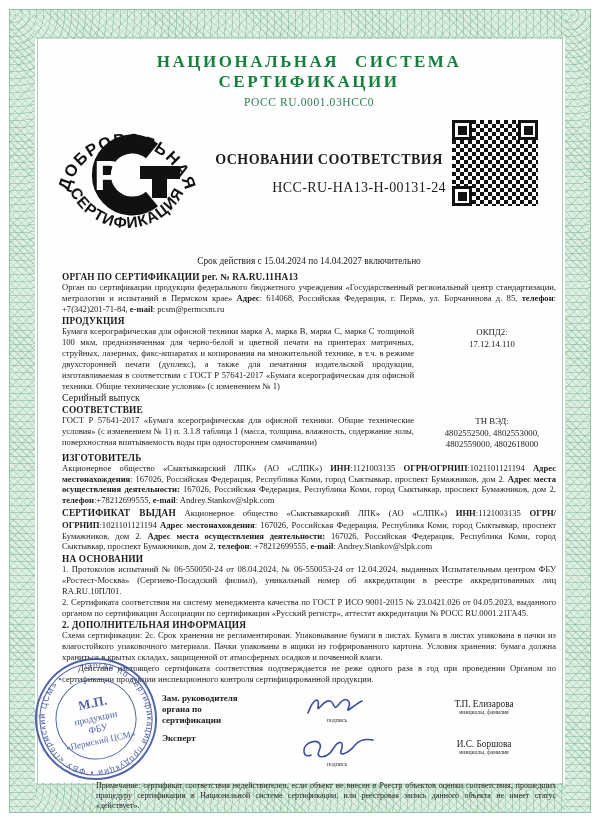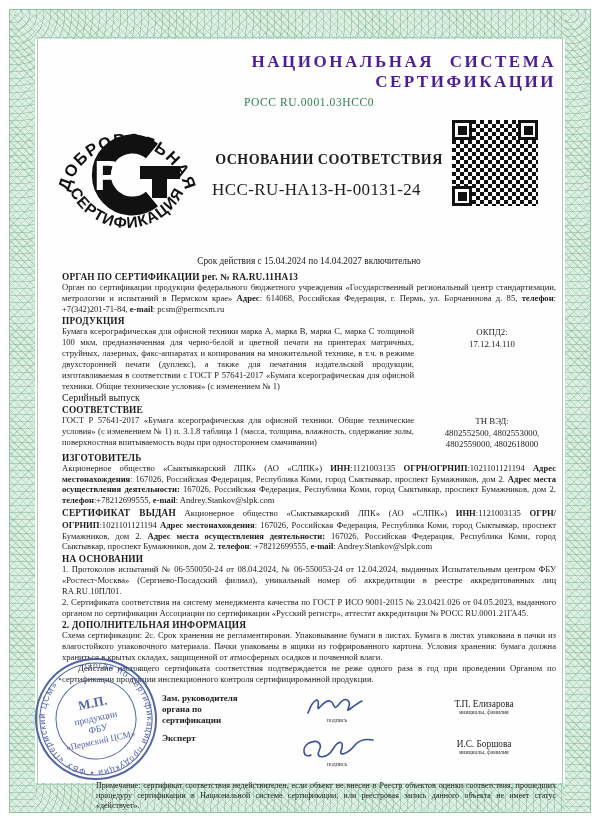--- a/index.html
+++ b/index.html
@@ -23,31 +23,31 @@
   .band.bottom{left:9px;right:9px;bottom:9px;height:30px;}
   .band.left{left:9px;top:9px;bottom:9px;width:26px;}
   .band.right{right:9px;top:9px;bottom:9px;width:26px;}
   .hairline-outer{position:absolute;inset:9px;border:1px solid #93c3a2;pointer-events:none;}
   .hairline-inner{position:absolute;inset:37px;border:1px solid #a9d0b5;pointer-events:none;}
   .inner-sheet{position:absolute;inset:39px;background:#fefefe;}
 
   
   .content{position:absolute;left:62px;right:44px;top:50px;bottom:42px;}
   .sys-title{
-    text-align:right;font-weight:bold;font-size:17px;letter-spacing:2.5px;word-spacing:9px;
-    color:#4c1d95;margin:2px 0 4px 0;
+    text-align:center;font-weight:bold;font-size:17px;letter-spacing:2.5px;word-spacing:9px;
+    color:#15803d;margin:2px 0 4px 0;
   }
   .sys-number{text-align:center;font-weight:normal;font-size:11.5px;color:#2f7d4e;letter-spacing:.6px;}
 
   .head-row{position:relative;height:142px;margin-top:4px;}
   .logo-wrap{position:absolute;left:-10px;top:-2px;width:150px;height:130px;}
   .doc-title{position:absolute;left:150px;right:110px;top:40px;text-align:center;
     font-weight:bold;font-size:14px;letter-spacing:.5px;}
-  .doc-number{position:absolute;left:150px;right:110px;top:68px;text-align:left;
-    font-size:17px;letter-spacing:.4px;}
+  .doc-number{position:absolute;left:150px;right:110px;top:68px;text-align:right;
+    font-size:14px;letter-spacing:.4px;}
   
   .qr{
     position:absolute;right:18px;top:8px;width:86px;height:86px;background:#fff;
     background-image:
       repeating-conic-gradient(#111 0% 25%, #fff 0% 50%),
       repeating-conic-gradient(from 45deg at 30% 60%, rgba(255,255,255,.95) 0% 25%, transparent 0% 50%);
     background-size:8px 8px, 22px 22px;
     outline:3px solid #fff;
   }
   .finder{position:absolute;width:20px;height:20px;border:3.5px solid #111;background:#fff;box-sizing:border-box;}

